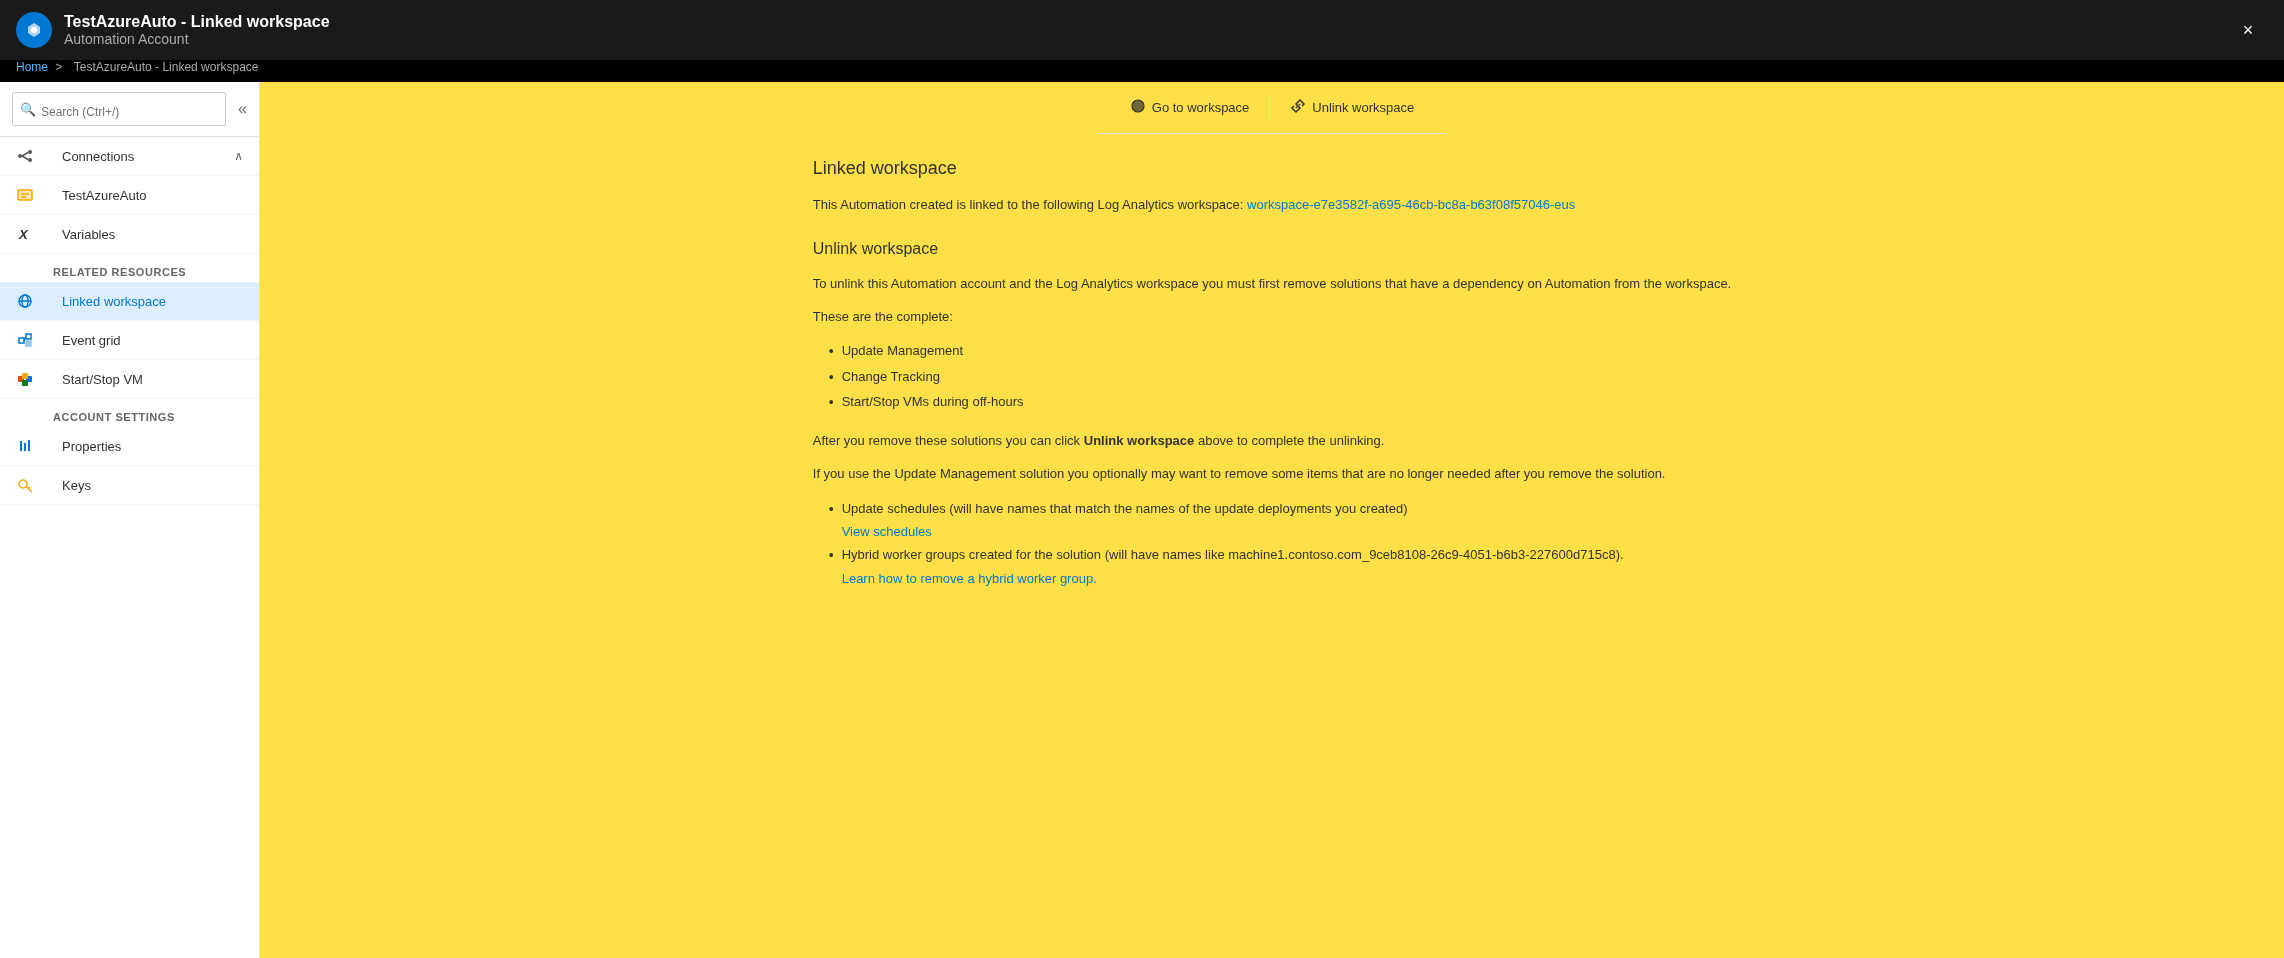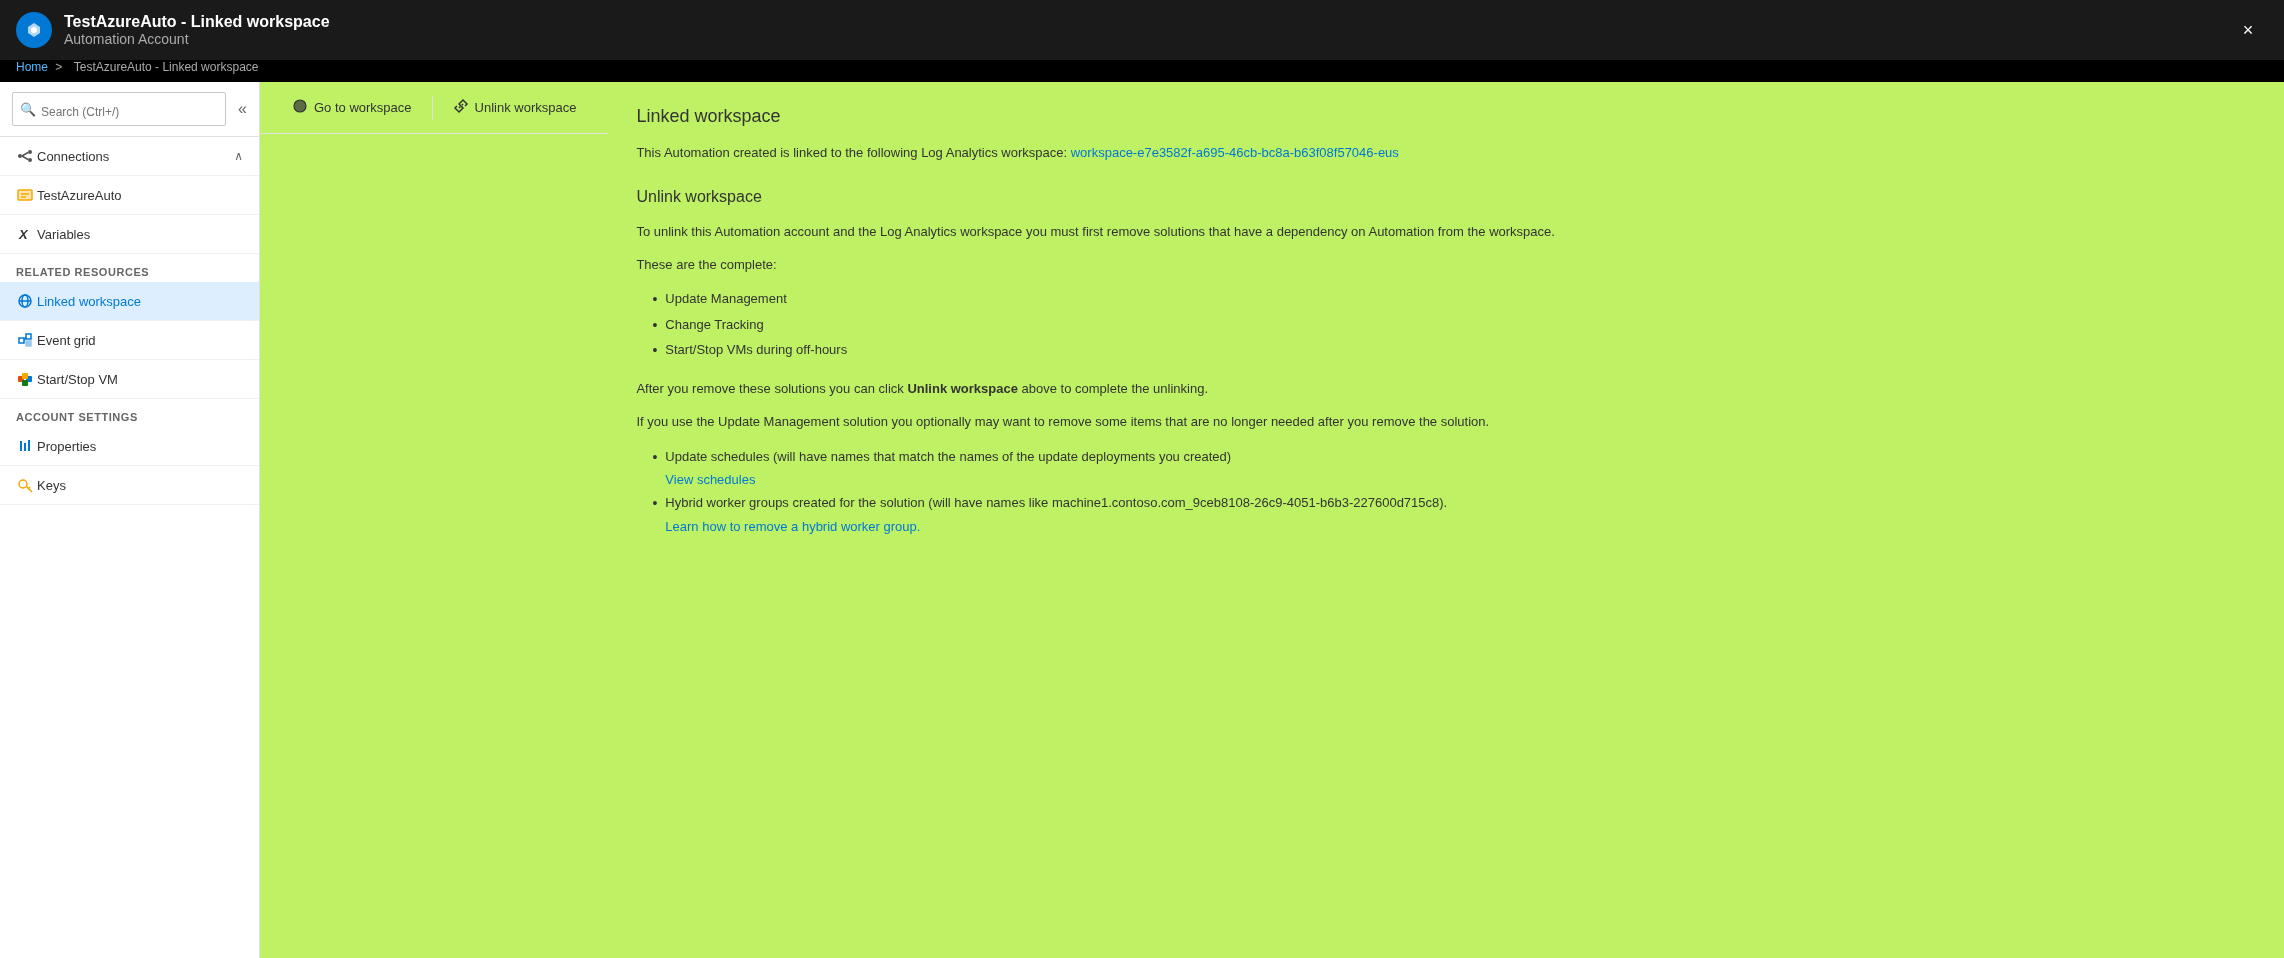--- a/index.html
+++ b/index.html
@@ -97,47 +97,50 @@
     .sidebar-section { padding: 0; }
 
     .sidebar-item {
       display: flex;
       align-items: center;
       padding: 10px 16px;
       cursor: pointer;
       border-bottom: 1px solid #f0f0f0;
       font-size: 13px;
       color: #333;
-      gap: 3px;
+      gap: 28px;
     }
     .sidebar-item.active { background: #dceeff; color: #0078d4; }
 
     .sidebar-item .item-icon {
       width: 18px; height: 18px;
       flex-shrink: 0;
       display: flex; align-items: center; justify-content: center;
     }
     .sidebar-item .item-label { flex: 1; }
     .sidebar-item .chevron { color: #666; font-size: 12px; }
 
     .section-label {
       padding: 12px 16px 4px 16px;
       font-size: 11px;
       font-weight: 700;
       color: #666;
       text-transform: uppercase;
       letter-spacing: 0.05em;
+      margin-left: 37px;
     }
 
     
     .content-area {
       flex: 1;
-      background: #bef264;
-      display: flex;
+      background: #fde047;
+      display: flex;
+      flex-direction: column;
       overflow: hidden;
+      align-items: center;
     }
 
     .toolbar {
       display: flex;
       align-items: center;
       padding: 0 20px;
       height: 52px;
       border-bottom: 1px solid #e0e0e0;
       gap: 4px;
       flex-shrink: 0;

